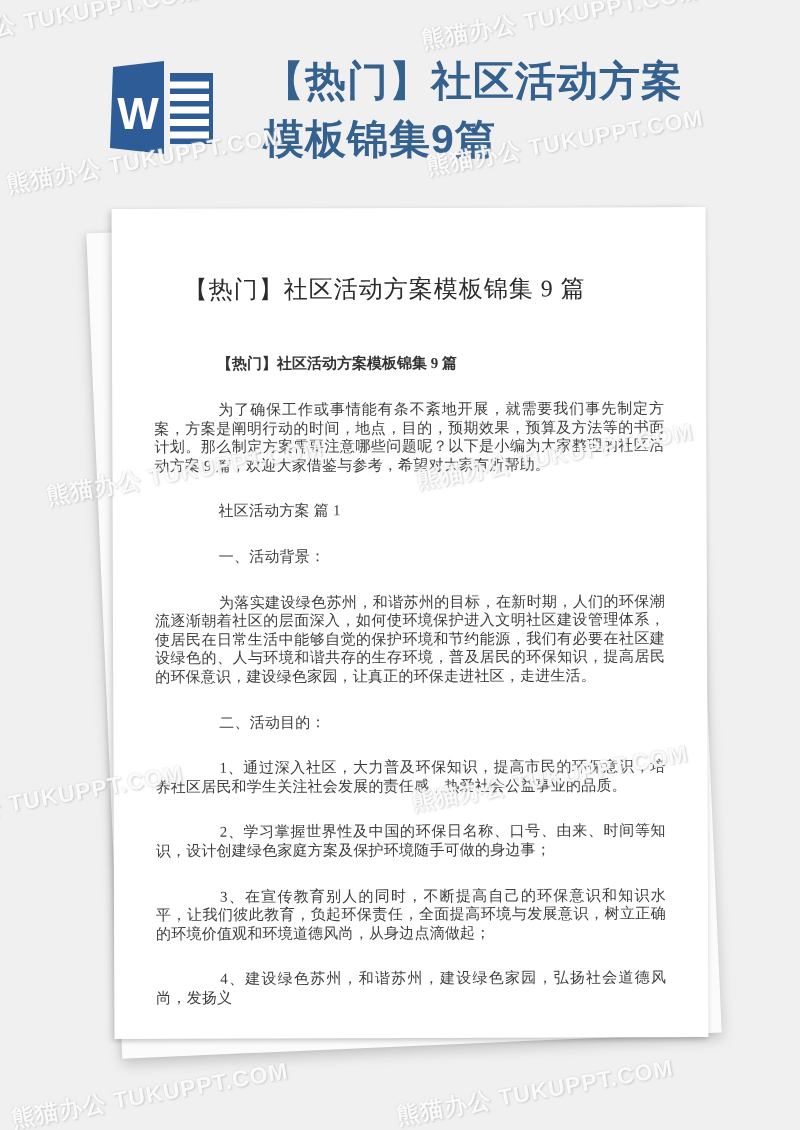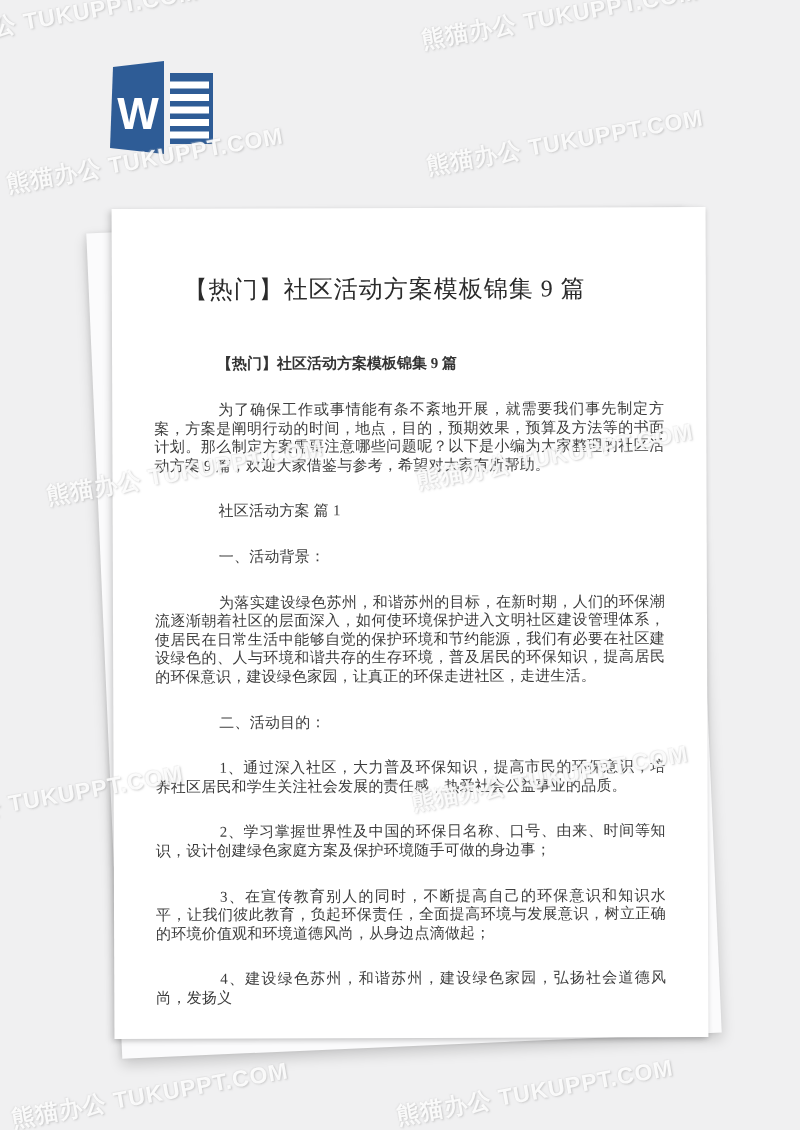--- a/index.html
+++ b/index.html
@@ -82,20 +82,24 @@
       <rect x="62" y="21" width="43" height="71" fill="#2e5c96"></rect>
       <rect x="62" y="29.5" width="39" height="7" fill="#ffffff"></rect>
       <rect x="62" y="42" width="39" height="7" fill="#ffffff"></rect>
       <rect x="62" y="54.5" width="39" height="7" fill="#ffffff"></rect>
       <rect x="62" y="67" width="39" height="7" fill="#ffffff"></rect>
       <rect x="62" y="79.5" width="39" height="7" fill="#ffffff"></rect>
 
       <polygon points="5,15 56,9 56,102 2,96" fill="#2e5c96"></polygon>
       <text x="30" y="77" text-anchor="middle" font-family="Liberation Sans, DejaVu Sans, sans-serif" font-size="44" font-weight="bold" fill="#ffffff">W</text>
     </svg>
+    <div class="header-title">
+      <div>【热门】社区活动方案</div>
+      <div>模板锦集9篇</div>
+    </div>
   </div>
 
   <div class="back-page"></div>
 
   <div class="front-page">
     <div class="doc-title">【热门】社区活动方案模板锦集 9 篇</div>
     <div class="doc-subtitle">【热门】社区活动方案模板锦集 9 篇</div>
     <p class="doc-para">为了确保工作或事情能有条不紊地开展，就需要我们事先制定方案，方案是阐明行动的时间，地点，目的，预期效果，预算及方法等的书面计划。那么制定方案需要注意哪些问题呢？以下是小编为大家整理的社区活动方案 9 篇，欢迎大家借鉴与参考，希望对大家有所帮助。</p>
     <p class="doc-para">社区活动方案 篇 1</p>
     <p class="doc-para">一、活动背景：</p>

